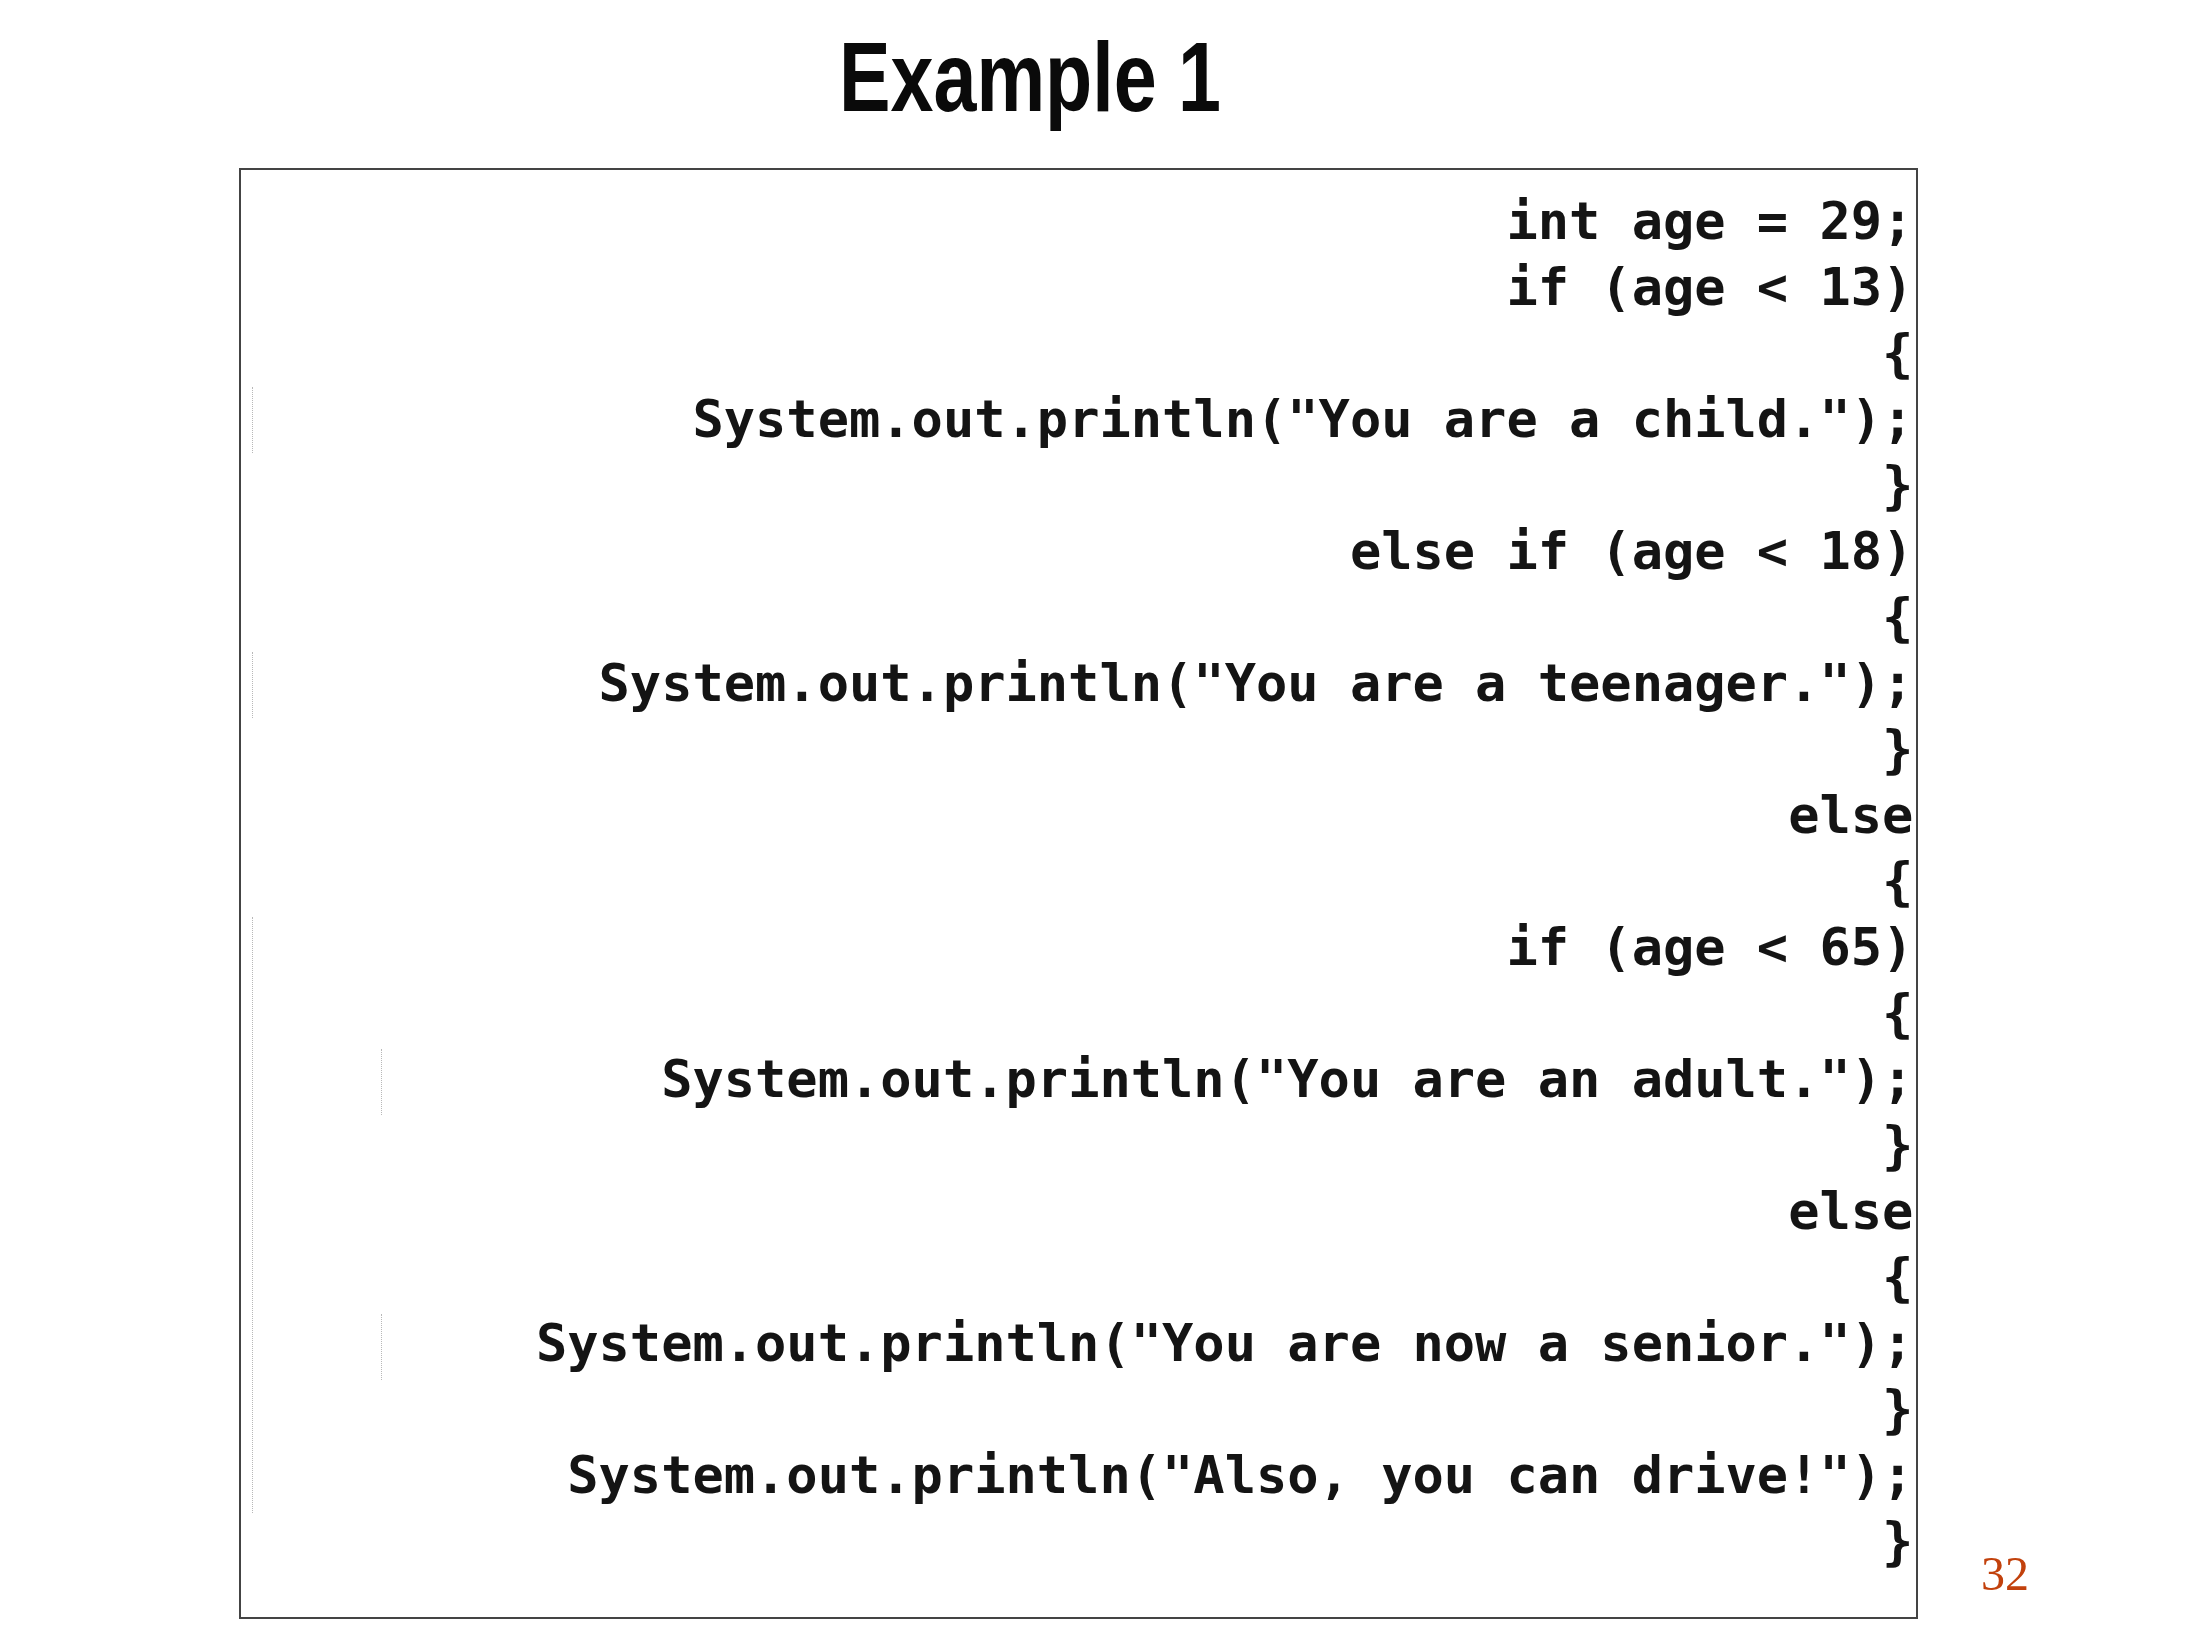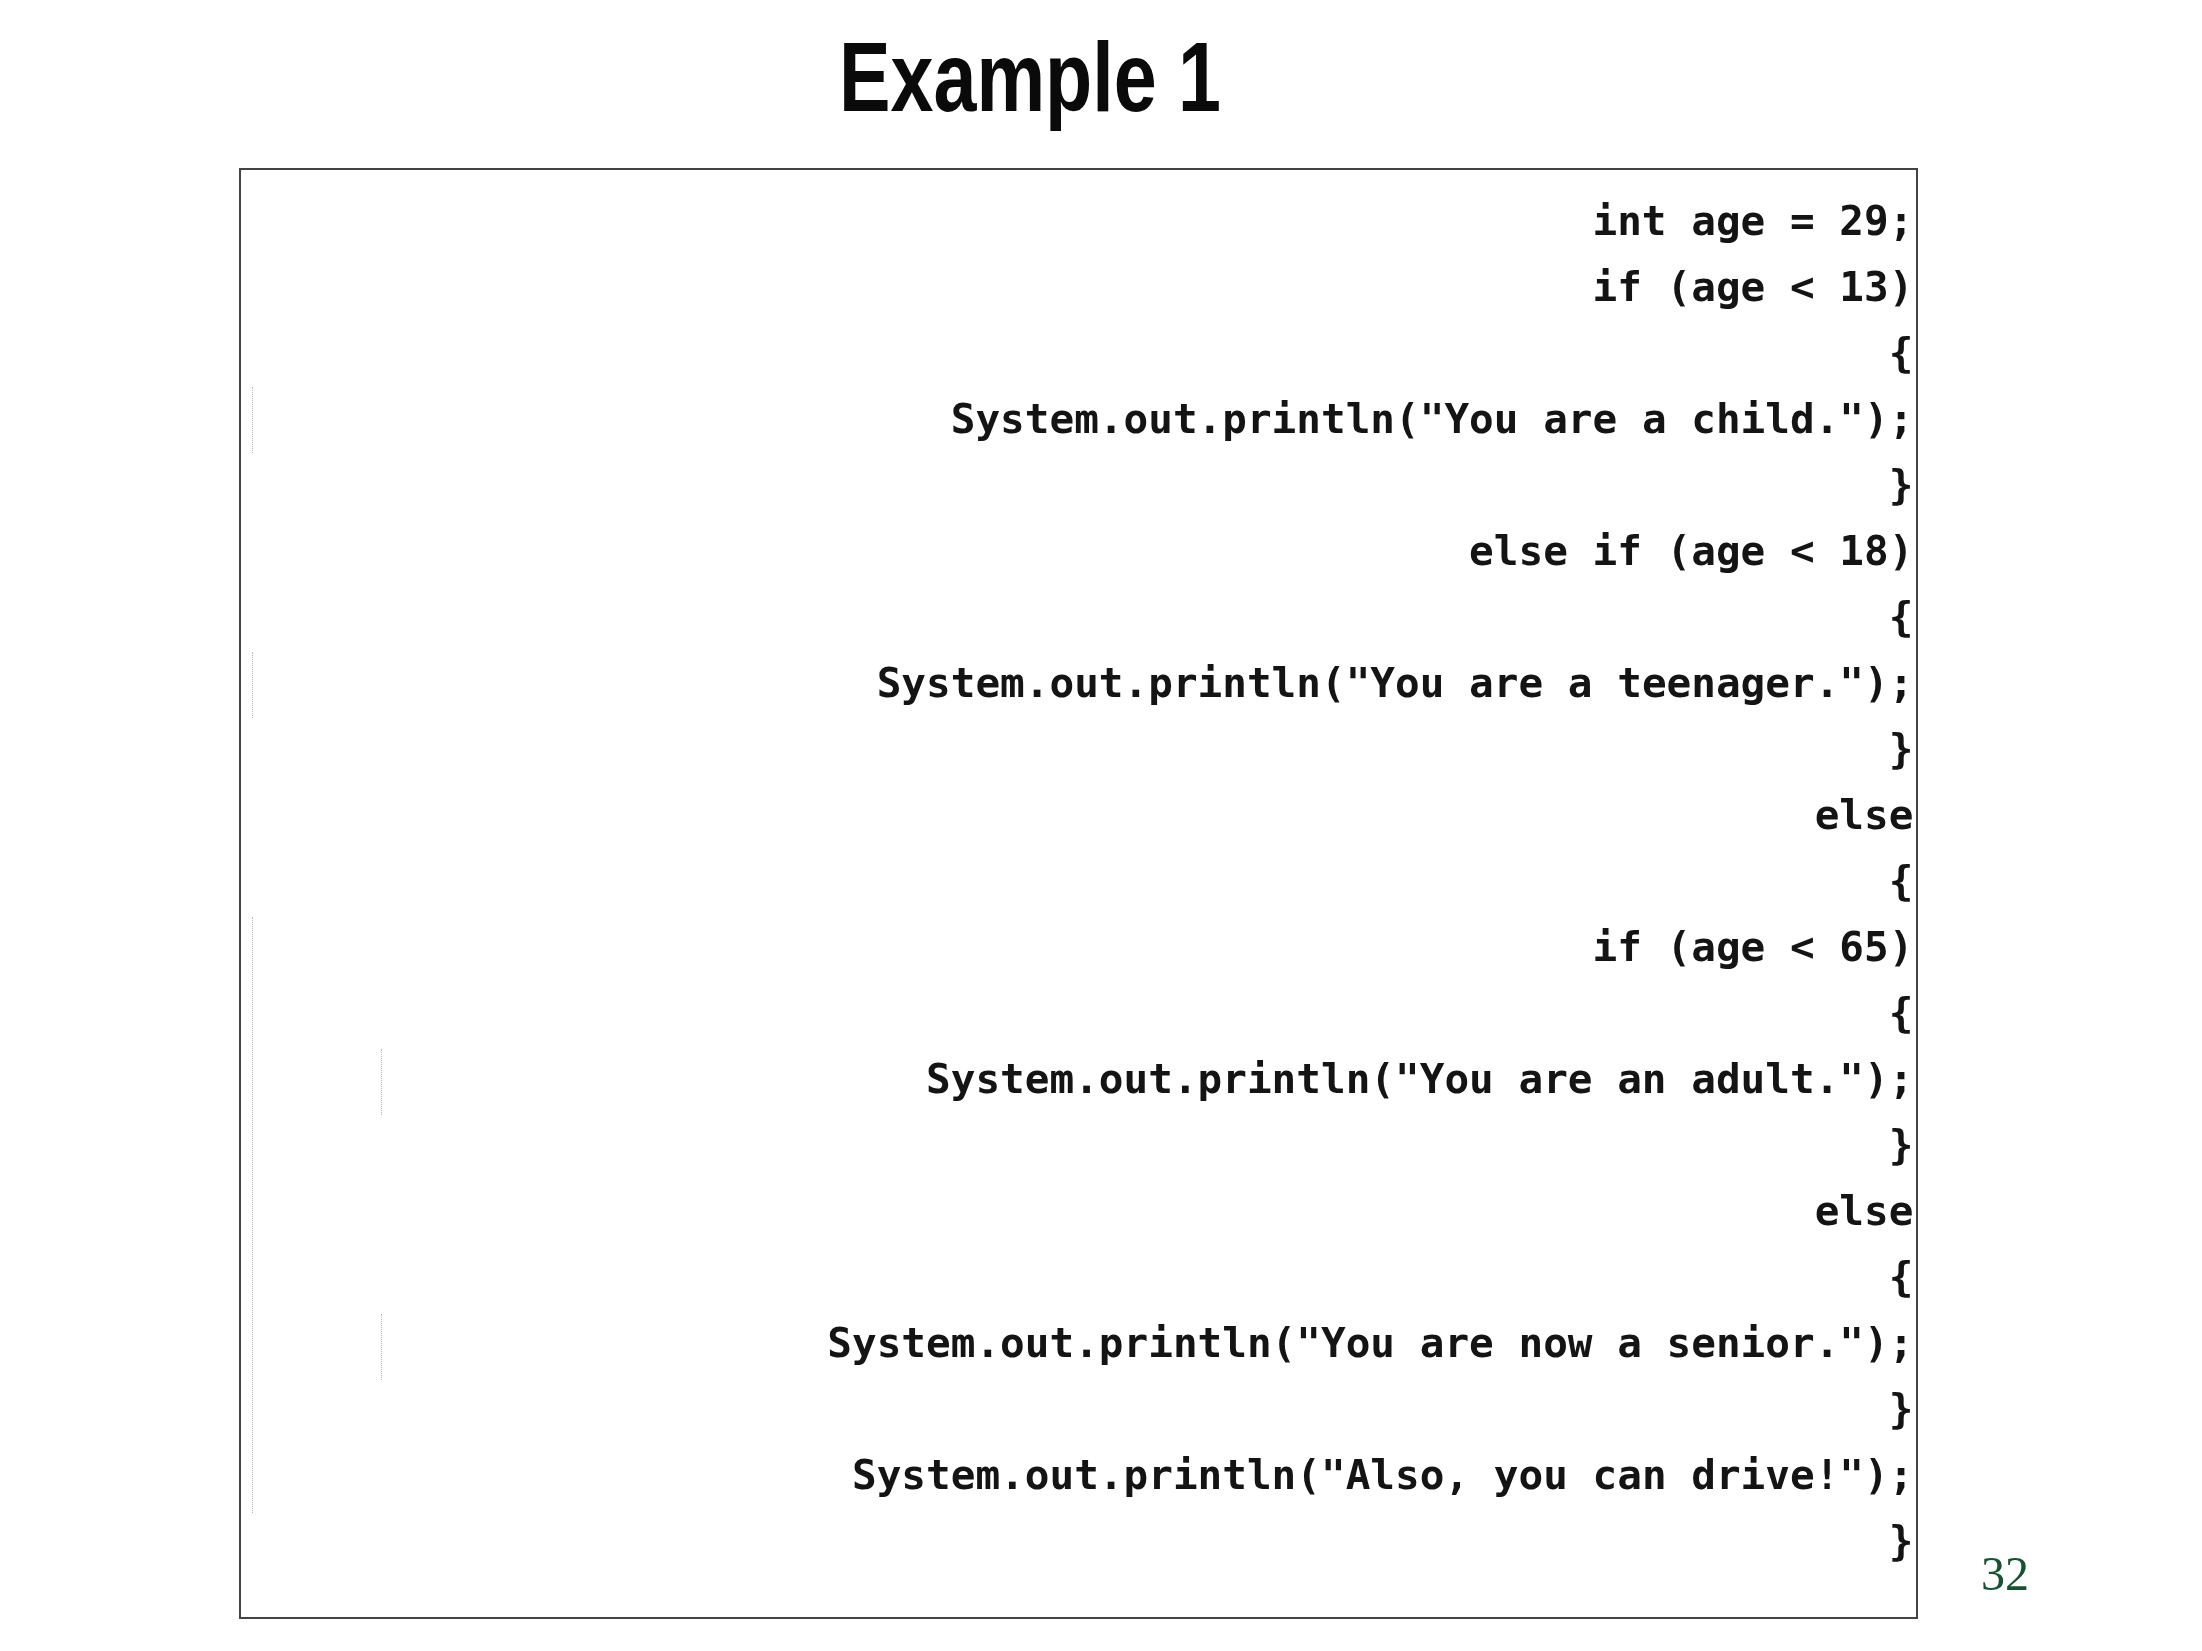--- a/index.html
+++ b/index.html
@@ -53,21 +53,21 @@
     top: 2.6px;
     right: 2.6px;
     bottom: 2.6px;
     margin: 0;
     padding: 15.5px 0 0 13px;
     overflow: hidden;
   }
 
   .code-line {
     font-family: "DejaVu Sans Mono", "Liberation Mono", monospace;
-    font-size: 41px;
+    font-size: 52px;
     line-height: 66px;
     height: 66px;
     font-weight: 700;
     color: #141414;
     white-space: pre;
   }
 
   
   .indent-guide {
     position: absolute;
@@ -80,21 +80,21 @@
   .guide-4 { left: 140px; top: 879px; height: 66px;  }
   .guide-5 { left: 140px; top: 1144px; height: 66px;  }
 
   .page-number {
     position: absolute;
     left: 1981px;
     top: 1550px;
     font-family: "Liberation Serif", serif;
     font-size: 48px;
     line-height: 1;
-    color: #14532d;
+    color: #c2410c;
   }
 </style>
 </head>
 <body>
 
 <div class="slide">
 
   <h1 class="slide-title">Example 1</h1>
 
   <div class="code-box">

